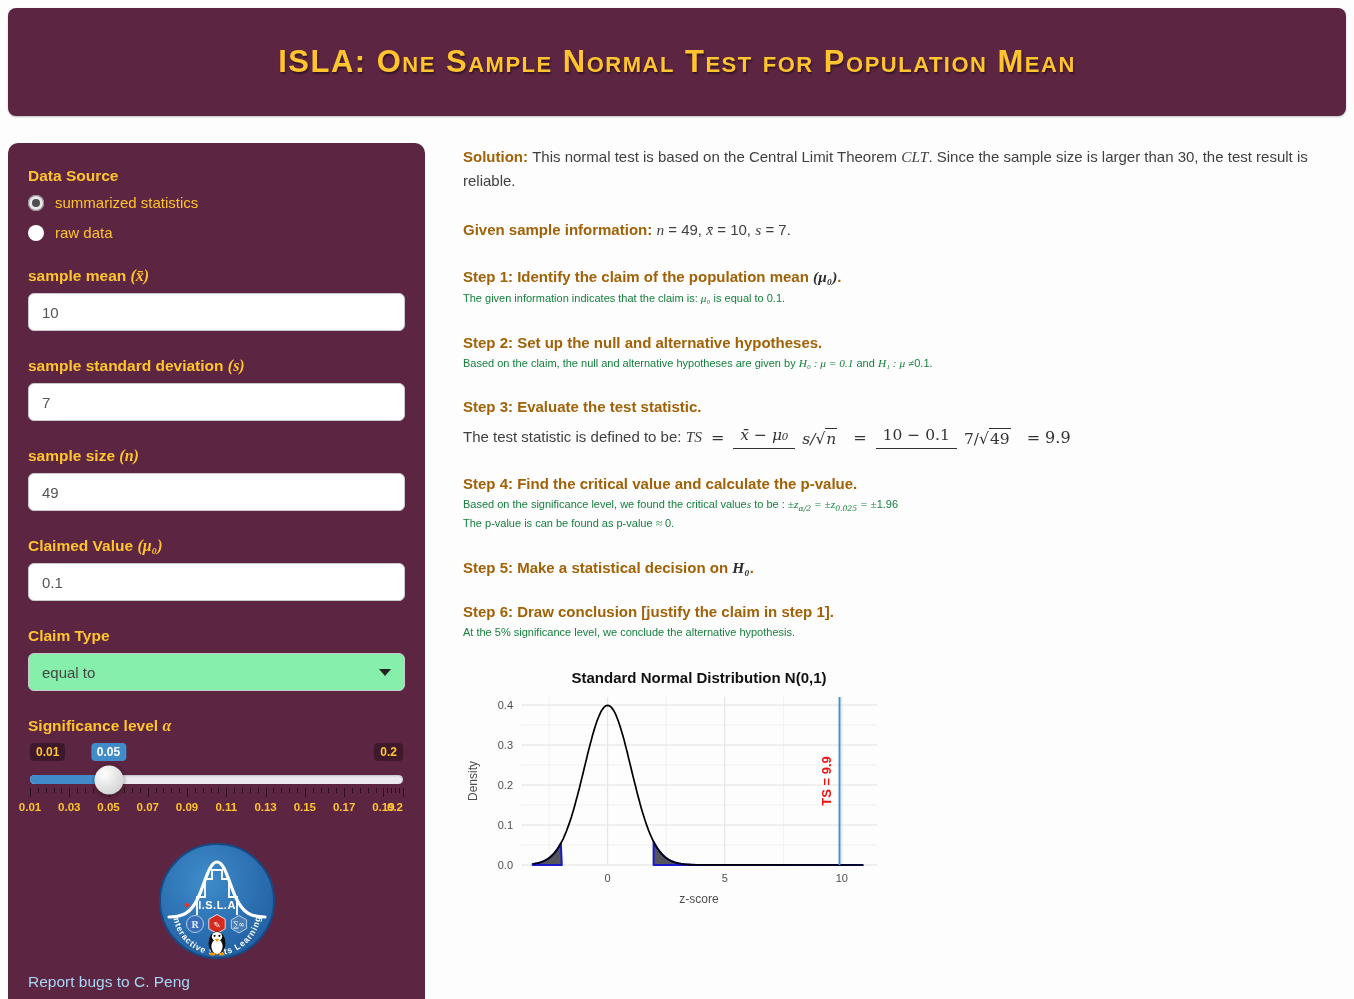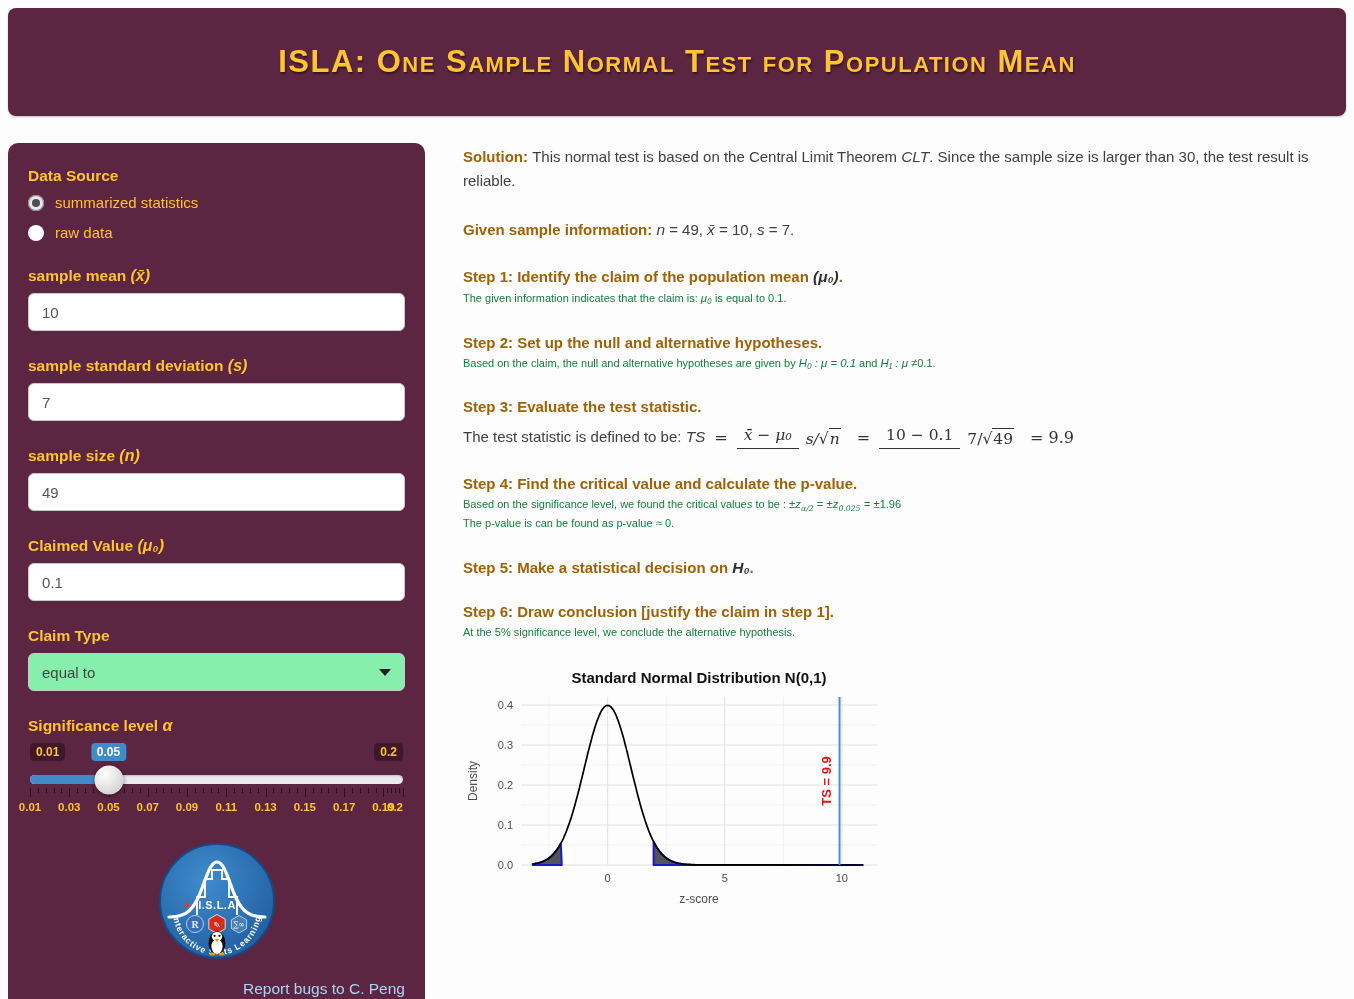--- a/index.html
+++ b/index.html
@@ -40,30 +40,30 @@
   .fill{position:absolute;left:0;top:0;bottom:0;background:var(--slider-blue);border-radius:5px 0 0 5px;}
   .handle{position:absolute;top:50%;width:29px;height:29px;border-radius:50%;
     background:radial-gradient(circle at 35% 30%,#ffffff,#d7d7d7 70%,#c4c4c4);
     box-shadow:0 1px 4px rgba(0,0,0,.5);transform:translate(-50%,-50%);cursor:grab;z-index:2;}
   .ticks{position:relative;height:10px;margin-top:4px;}
   .tk{position:absolute;top:0;width:1px;background:rgba(0,0,0,.55);}
   .tk.major{height:9px;} .tk.minor{height:5px;}
   .tick-labels{position:relative;height:16px;margin-top:3px;}
   .tick-labels span{position:absolute;transform:translateX(-50%);font-size:11.5px;font-weight:bold;color:var(--gold);}
   .logo-wrap{display:flex;justify-content:center;margin-top:24px;}
-  .report{text-align:right;margin-top:19px;}
+  .report{text-align:left;margin-top:12px;}
   .report a{color:var(--link-blue);font-size:15.5px;text-decoration:none;cursor:pointer;}
   
   .content{flex:1;padding:2px 14px 0 38px;}
   .para{font-size:15px;color:#3f3f3f;line-height:1.55;margin:0 0 26px 0;max-width:872px;}
   .step{margin-bottom:26px;}
   .step-h{font-size:15px;color:#2e2e2e;font-weight:bold;margin-bottom:4px;}
   .step-line{font-size:11px;color:#15803d;line-height:1.55;}
   .bd{font-weight:bold;color:#a16207;}
-  .mi{font-family:Liberation Sans, sans-serif;font-style:italic;font-size:1.03em;}
+  .mi{font-family:Liberation Serif, serif;font-style:italic;font-size:1.03em;}
   sub.msub{font-family:"DejaVu Serif",serif;font-style:italic;font-size:.7em;}
   .formula-line{display:flex;align-items:center;gap:9px;font-size:15px;color:#3f3f3f;margin-top:10px;}
   .feq{font-family:"DejaVu Serif",serif;font-size:16px;color:#333;}
   .frac{display:inline-flex;flex-direction:row;align-items:center;font-family:"DejaVu Serif",serif;
     font-size:15.5px;color:#333;line-height:1.3;}
   .frac.it{font-style:italic;}
   .frac .num{padding:0 7px 3px 7px;border-bottom:1.5px solid #333;}
   .frac .den{padding:3px 7px 0 7px;display:inline-flex;align-items:baseline;}
   .sqrtbar{border-top:1.5px solid #333;padding:0 1px;}
   .chart{margin:4px 0 0 28px;}

